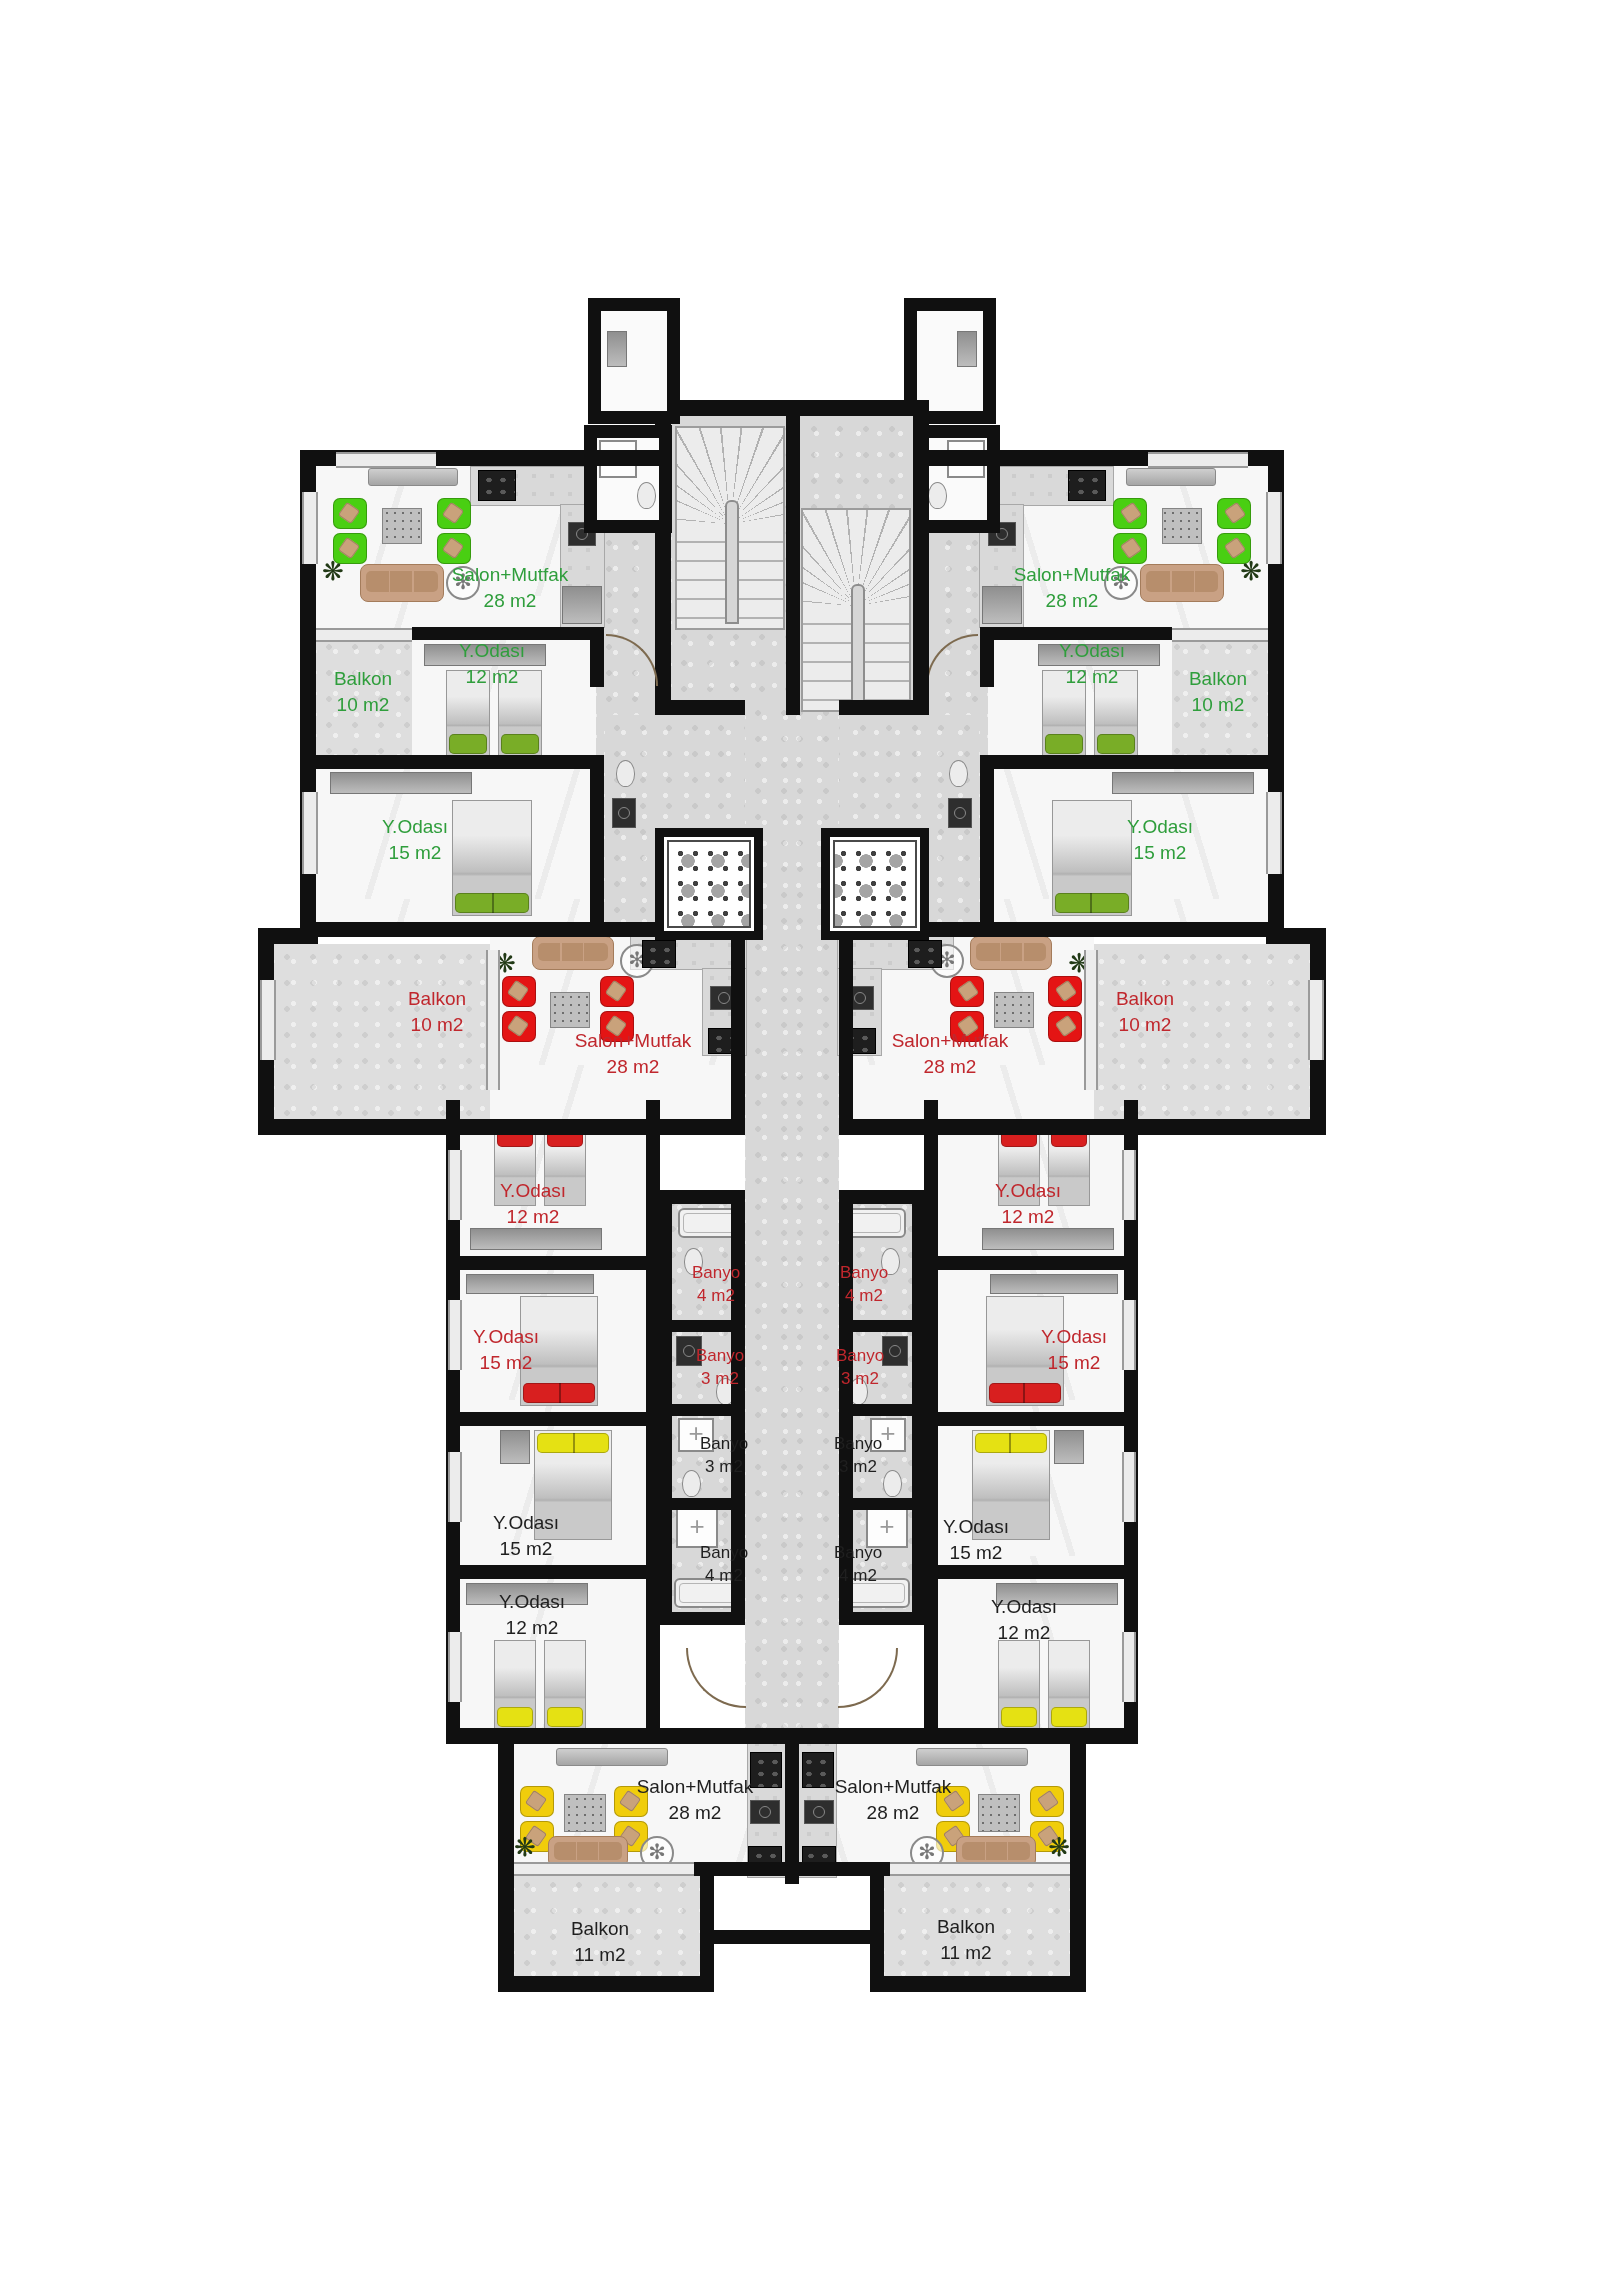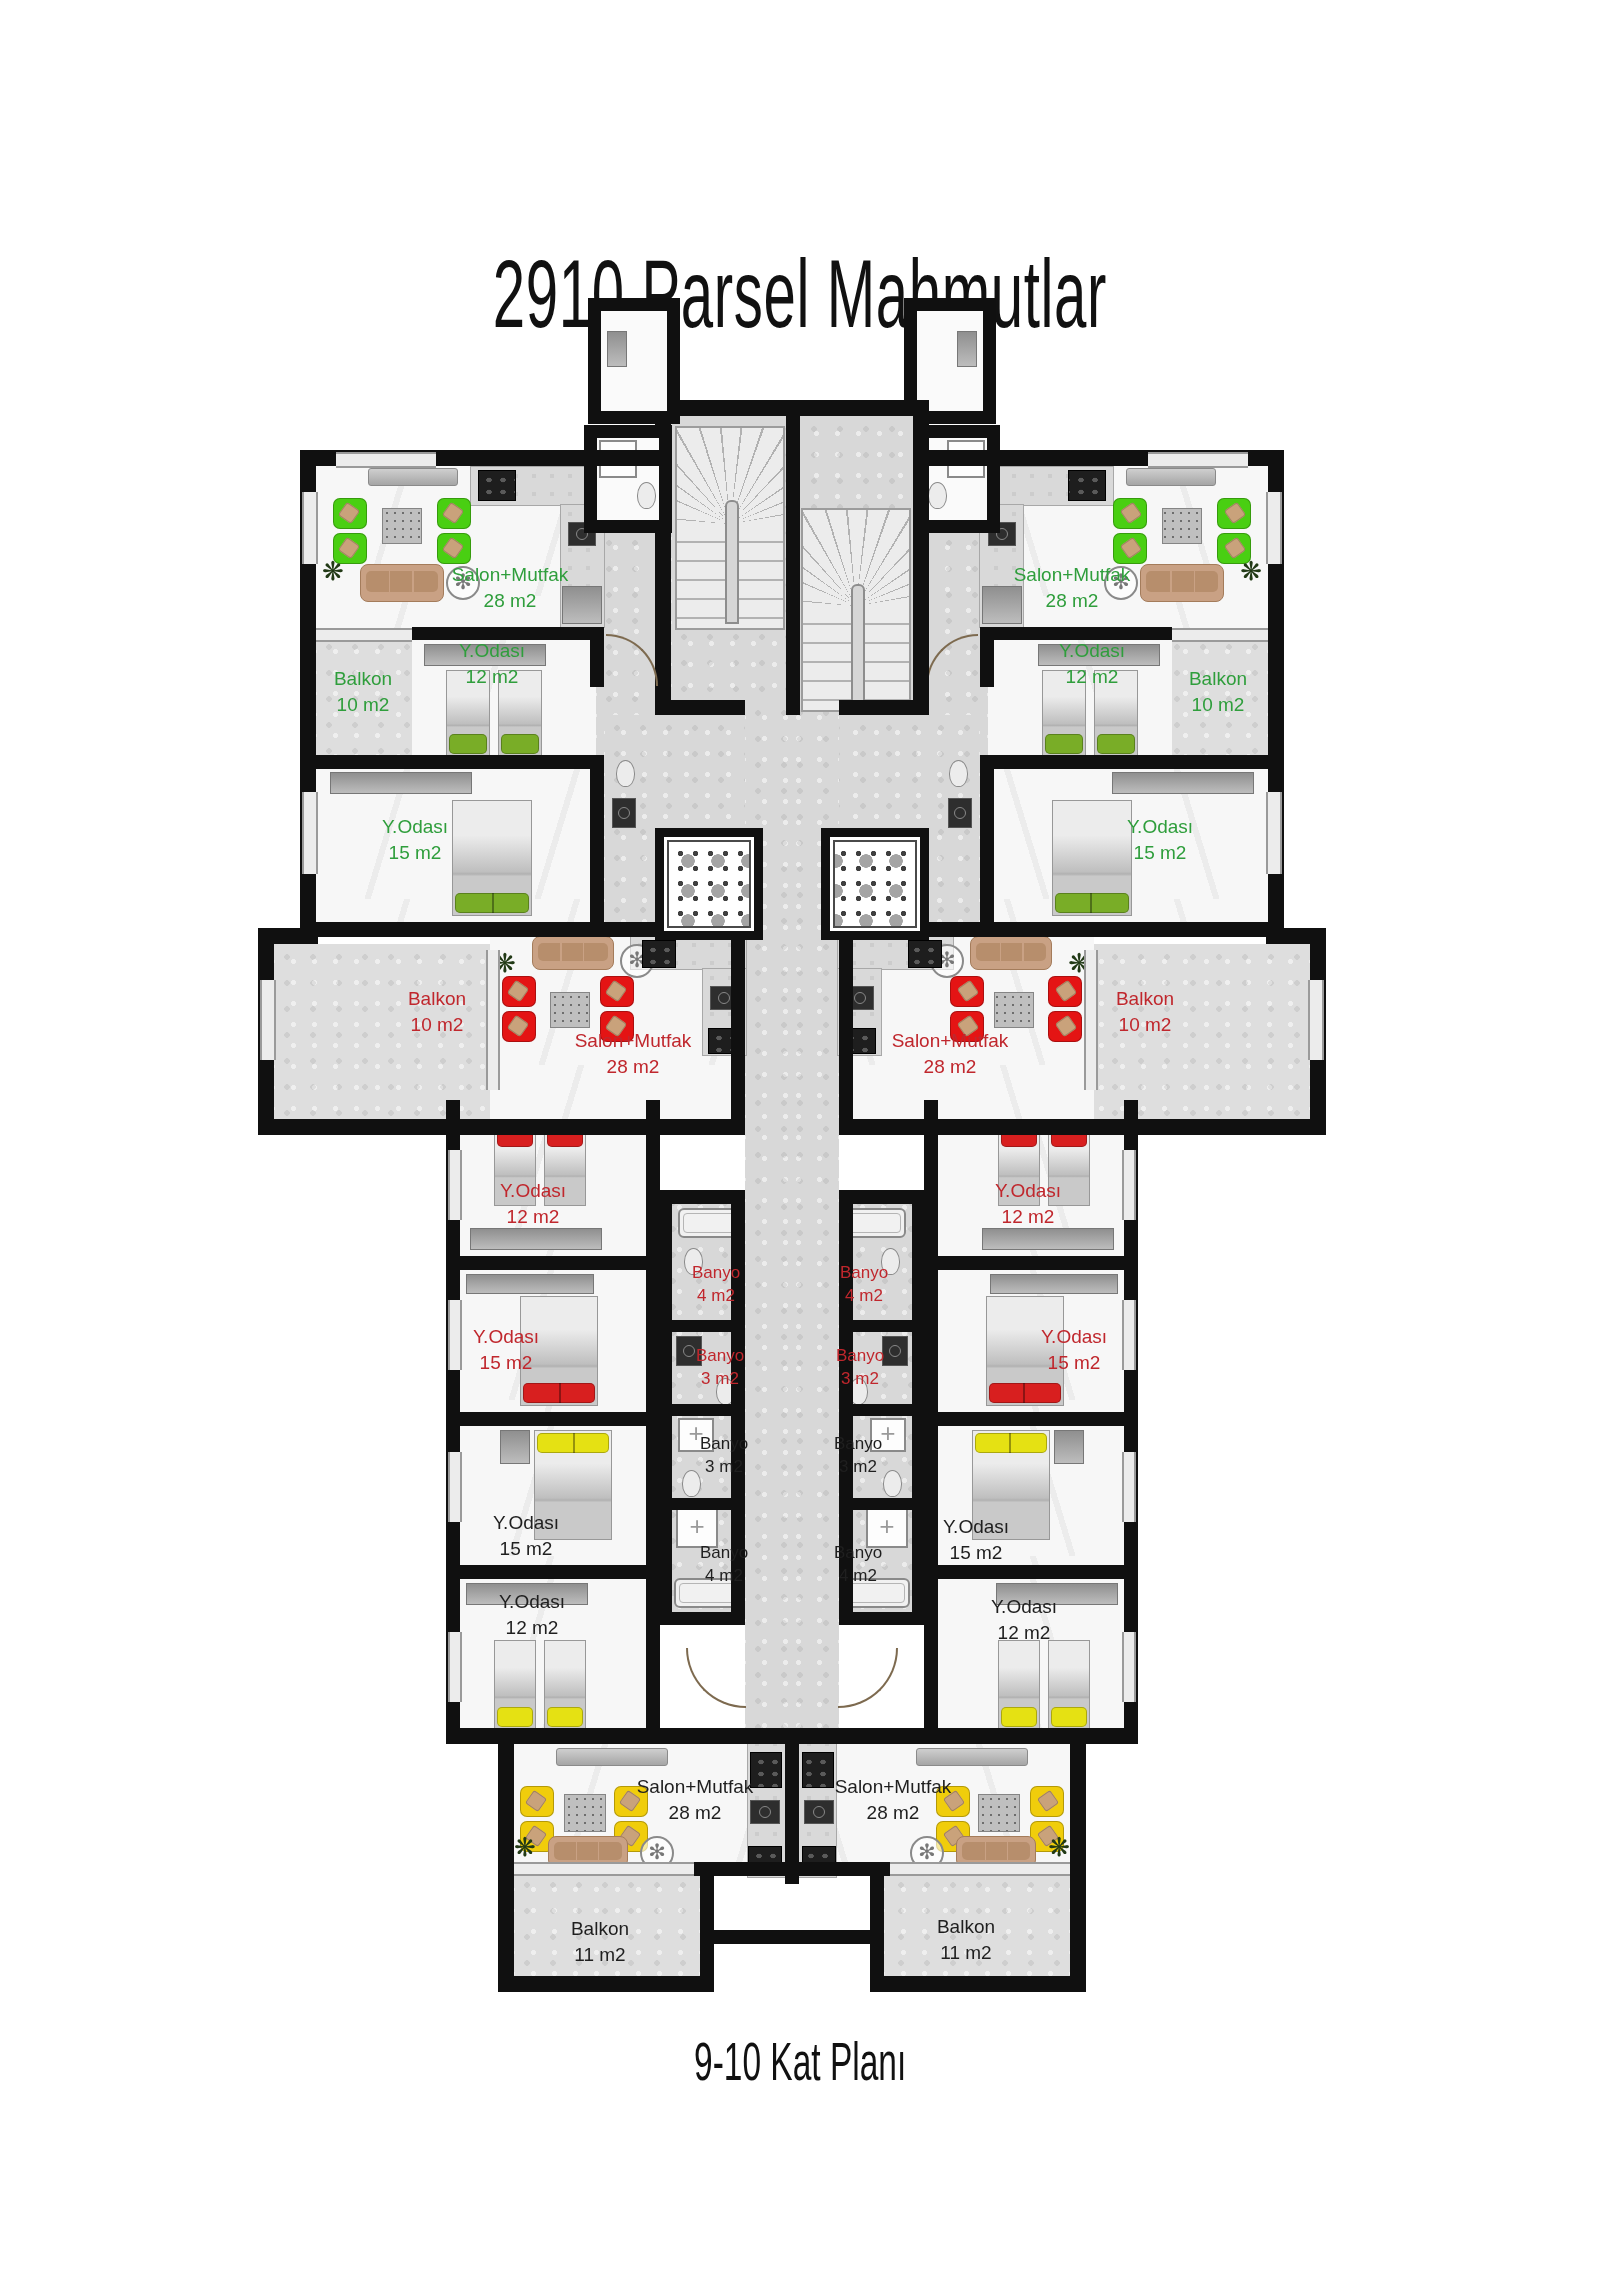--- a/index.html
+++ b/index.html
@@ -82,23 +82,20 @@
   .half.right{left:792px;transform:scaleX(-1);}
   .corelayer{position:absolute;left:0;top:0;width:1600px;height:2286px;z-index:15;pointer-events:none;}
   .labels{position:absolute;left:0;top:0;width:1600px;height:2286px;z-index:60;}
   .boxroom{position:absolute;border:13px solid #101010;background:#fafafa;z-index:18;}
 </style>
 </head>
 <body>
 
 <div id="canvas">
 
-  <div class="title-row" style="top:238px;">
-    <span class="big-title">2910 Parsel Mahmutlar</span>
-  </div>
 
   <div class="half left">
 
     <div class="wall" style="left:300px;top:450px;width:371px;height:16px;"></div>
     <div class="wall" style="left:300px;top:450px;width:16px;height:319px;"></div>
     <div class="room" style="left:316px;top:466px;width:288px;height:168px;"></div>
     <div class="win h" style="left:336px;top:452px;width:100px;height:12px;"></div>
     <div class="win v" style="left:302px;top:492px;width:12px;height:72px;"></div>
     <div class="kcount" style="left:470px;top:466px;width:132px;height:38px;"></div>
     <div class="stove" style="left:478px;top:470px;width:36px;height:29px;"></div>
@@ -565,16 +562,13 @@
       <div class="rlabel" style="left: 600px; top: 1942px; color: rgb(31, 31, 31);">
         <span>Balkon</span>
         <span>11 m2</span>
       </div>
       <div class="rlabel" style="left: 966px; top: 1940px; color: rgb(31, 31, 31);">
         <span>Balkon</span>
         <span>11 m2</span>
       </div>
     </div>
 
-  <div class="title-row" style="top:2030px;">
-    <span class="caption">9-10 Kat Planı</span>
-  </div>
 </div>
 
 </body></html>

